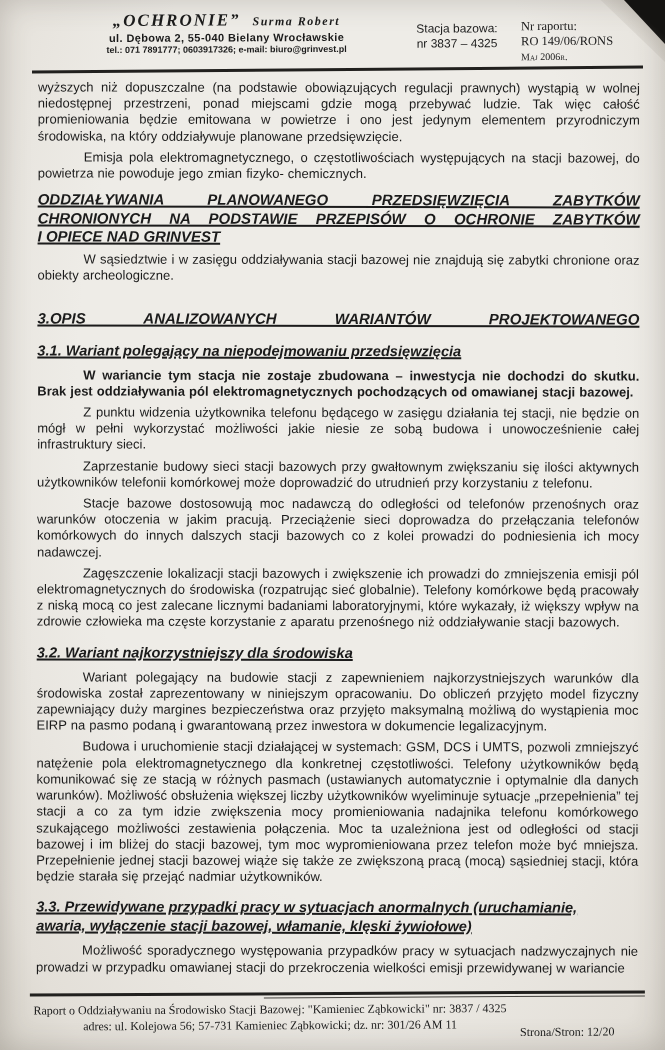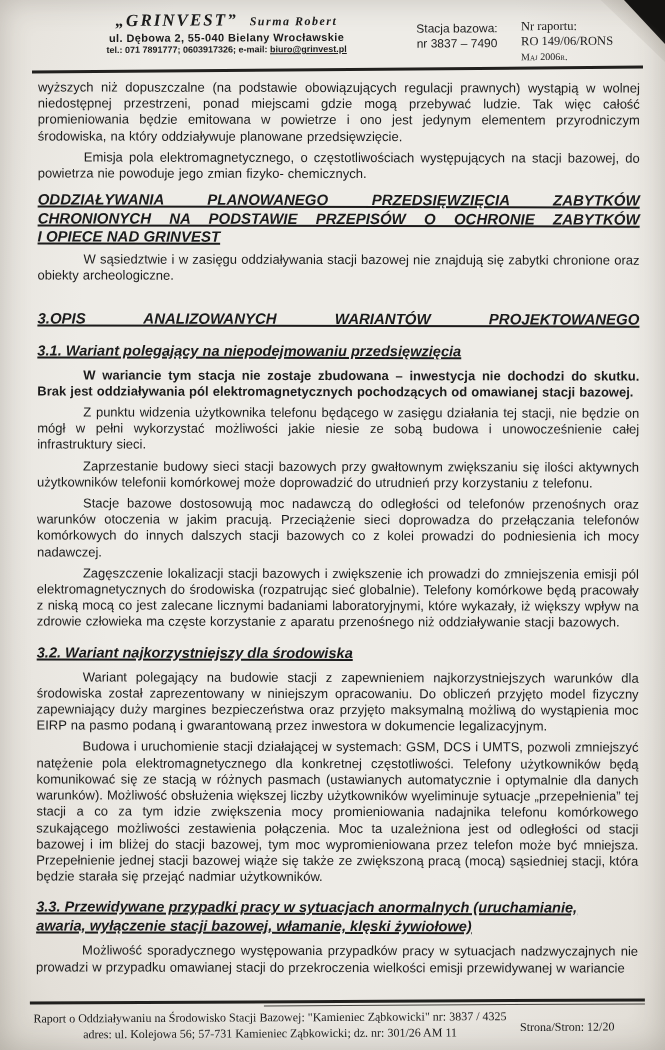--- a/index.html
+++ b/index.html
@@ -32,21 +32,21 @@
     display:flex;align-items:flex-start;
     padding:10px 14px 0 60px;
     transform:rotate(-.25deg);
   }
   .hdr-company{flex:1 1 auto;text-align:center;}
   .company-line{font-family:"Liberation Serif", serif;font-style:italic;font-weight:bold;}
   .company-name{font-size:17px;letter-spacing:2px;}
   .company-owner{font-size:12px;letter-spacing:1.5px;margin-left:8px;}
   .company-addr{font-size:11px;font-weight:bold;letter-spacing:.4px;margin-top:1px;}
   .company-contact{font-size:9px;font-weight:bold;margin-top:1px;}
-  .email{text-decoration:underline;}
+  .email{}
   .hdr-station{width:128px;font-size:12px;line-height:15px;text-align:center;padding-top:12px;}
   .hdr-report{width:130px;text-align:left;font-family:"Liberation Serif", serif;font-size:12.5px;line-height:15px;padding-top:10px;}
   .report-date{font-variant:small-caps;font-size:10px;}
   .header-rule{
     height:3px;background:#21201e;
     margin:3px 22px 0 32px;
     transform:rotate(-.45deg);
   }
   
   main{
@@ -73,44 +73,44 @@
   
   footer{
     position:absolute;left:30px;right:20px;bottom:10px;z-index:2;
     font-family:"Liberation Serif", serif;
     transform:rotate(-.3deg);
   }
   .footer-rule{height:2.5px;background:#21201e;}
   .footer-rule2{height:1px;background:#45433f;width:62%;margin-left:auto;margin-top:2px;}
   .footer-row{display:flex;align-items:flex-start;margin-top:3px;}
   .footer-center{flex:1 1 auto;text-align:center;font-size:12px;line-height:16px;padding-right:10px;}
-  .footer-page{width:125px;font-size:12px;padding-top:12px;white-space:nowrap;}
+  .footer-page{width:125px;font-size:12px;padding-top:25px;white-space:nowrap;}
 </style>
 </head>
 <body>
 
 <div class="page">
 
   <div class="corner-shadow"></div>
   <div class="corner-fold"></div>
 
   <header>
     <div class="hdr-company">
       <div class="company-line">
-        <span class="company-name">„GRINVEST”</span>
+        <span class="company-name">„OCHRONIE”</span>
         <span class="company-owner">Surma Robert</span>
       </div>
       <div class="company-addr">ul. Dębowa 2, 55-040 Bielany Wrocławskie</div>
       <div class="company-contact">
         <span>tel.: 071 7891777;  0603917326; e-mail: </span><span class="email">biuro@grinvest.pl</span>
       </div>
     </div>
     <div class="hdr-station">
       <div>Stacja bazowa:</div>
-      <div>nr 3837 – 7490</div>
+      <div>nr 3837 – 4325</div>
     </div>
     <div class="hdr-report">
       <div>Nr raportu:</div>
       <div>RO 149/06/RONS</div>
       <div class="report-date">Maj 2006r.</div>
     </div>
   </header>
   <div class="header-rule"></div>
 
   <main>

